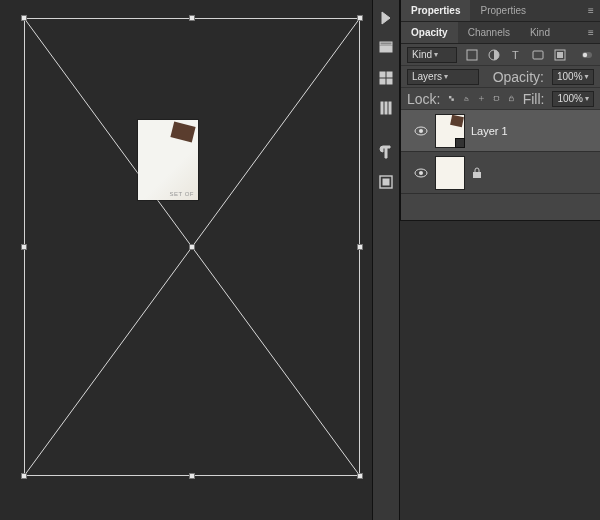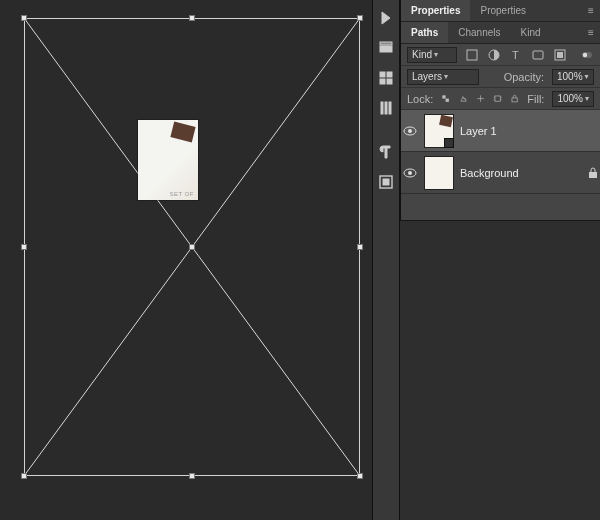--- a/index.html
+++ b/index.html
@@ -136,31 +136,31 @@
     color: #ddd;
     font-size: 10px;
     cursor: pointer;
   }
   .ctrlrow .ico {
     width: 14px; height: 14px;
     display: flex; align-items: center; justify-content: center;
     color: #bbb;
     cursor: pointer;
   }
-  .ctrlrow .lbl { color: #bbb; font-size: 11px; }
+  .ctrlrow .lbl { color: #bbb; font-size: 14px; }
   .ctrlrow .chev { font-size: 8px; color: #bbb; margin-left: 2px; }
 
   
   .layers {
     display: flex; flex-direction: column;
   }
   .layer-row {
     display: flex; align-items: center;
     height: 42px;
-    padding: 0 1px;
+    padding: 0 12px;
     gap: 6px;
     border-bottom: 1px solid #2f2f2f;
     cursor: pointer;
   }
   .layer-row.selected { background: #5a5a5a; }
   .eye {
     width: 16px; height: 16px;
     display: flex; align-items: center; justify-content: center;
     color: #ddd;
   }
@@ -273,21 +273,21 @@
 
 <div class="panel">
 
   <div class="tabrow">
     <div class="tab active">Properties</div>
     <div class="tab">Properties</div>
     <div class="menu">≡</div>
   </div>
 
   <div class="tabrow">
-    <div class="tab active">Paths</div>
+    <div class="tab active">Opacity</div>
     <div class="tab">Channels</div>
     <div class="tab">Kind</div>
     <div class="menu">≡</div>
   </div>
 
   <div class="ctrlrow">
     <div class="sel" style="width:50px">
       <span>Kind</span>
       <span class="chev">▾</span>
     </div>
@@ -392,21 +392,20 @@
 
 
     <div class="layer-row">
       <div class="eye">
         <svg viewBox="0 0 16 16">
             <ellipse cx="8" cy="8" rx="6" ry="4" fill="none" stroke="#ddd"></ellipse>
             <circle cx="8" cy="8" r="2" fill="#ddd"></circle>
           </svg>
       </div>
       <div class="thumb"></div>
-      <div class="layer-name">Background</div>
       <div class="lock-ico">
         <svg viewBox="0 0 12 12">
             <rect x="2" y="5" width="8" height="6" fill="#ccc"></rect>
             <path d="M4 5V3a2 2 0 1 1 4 0v2" fill="none" stroke="#ccc"></path>
           </svg>
       </div>
     </div>
 
   </div>
 </div>

